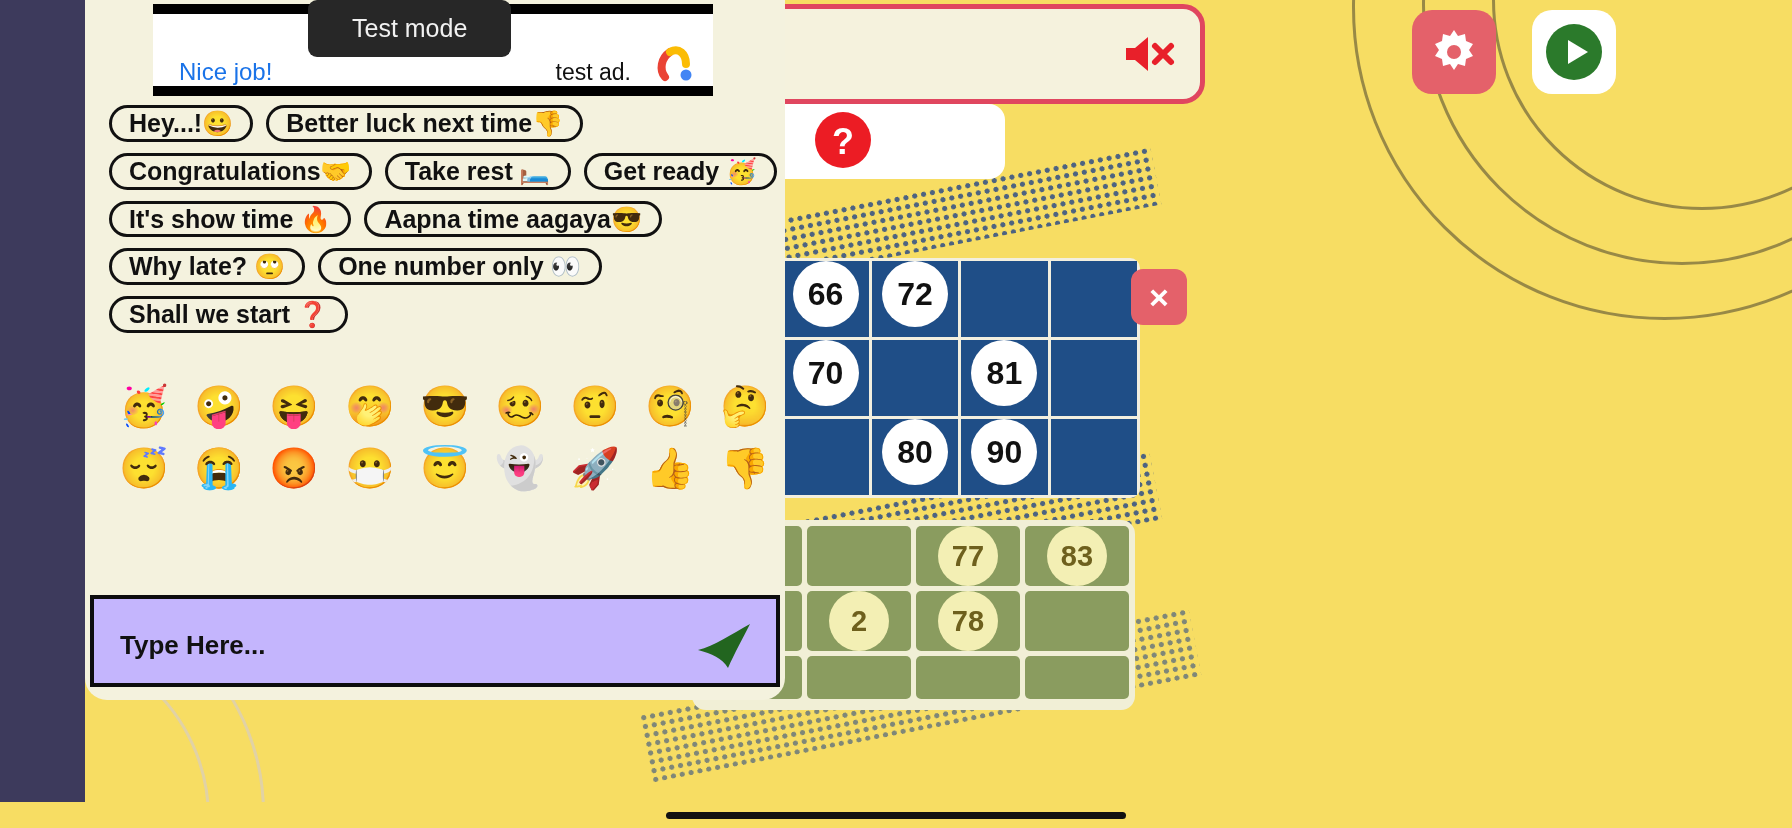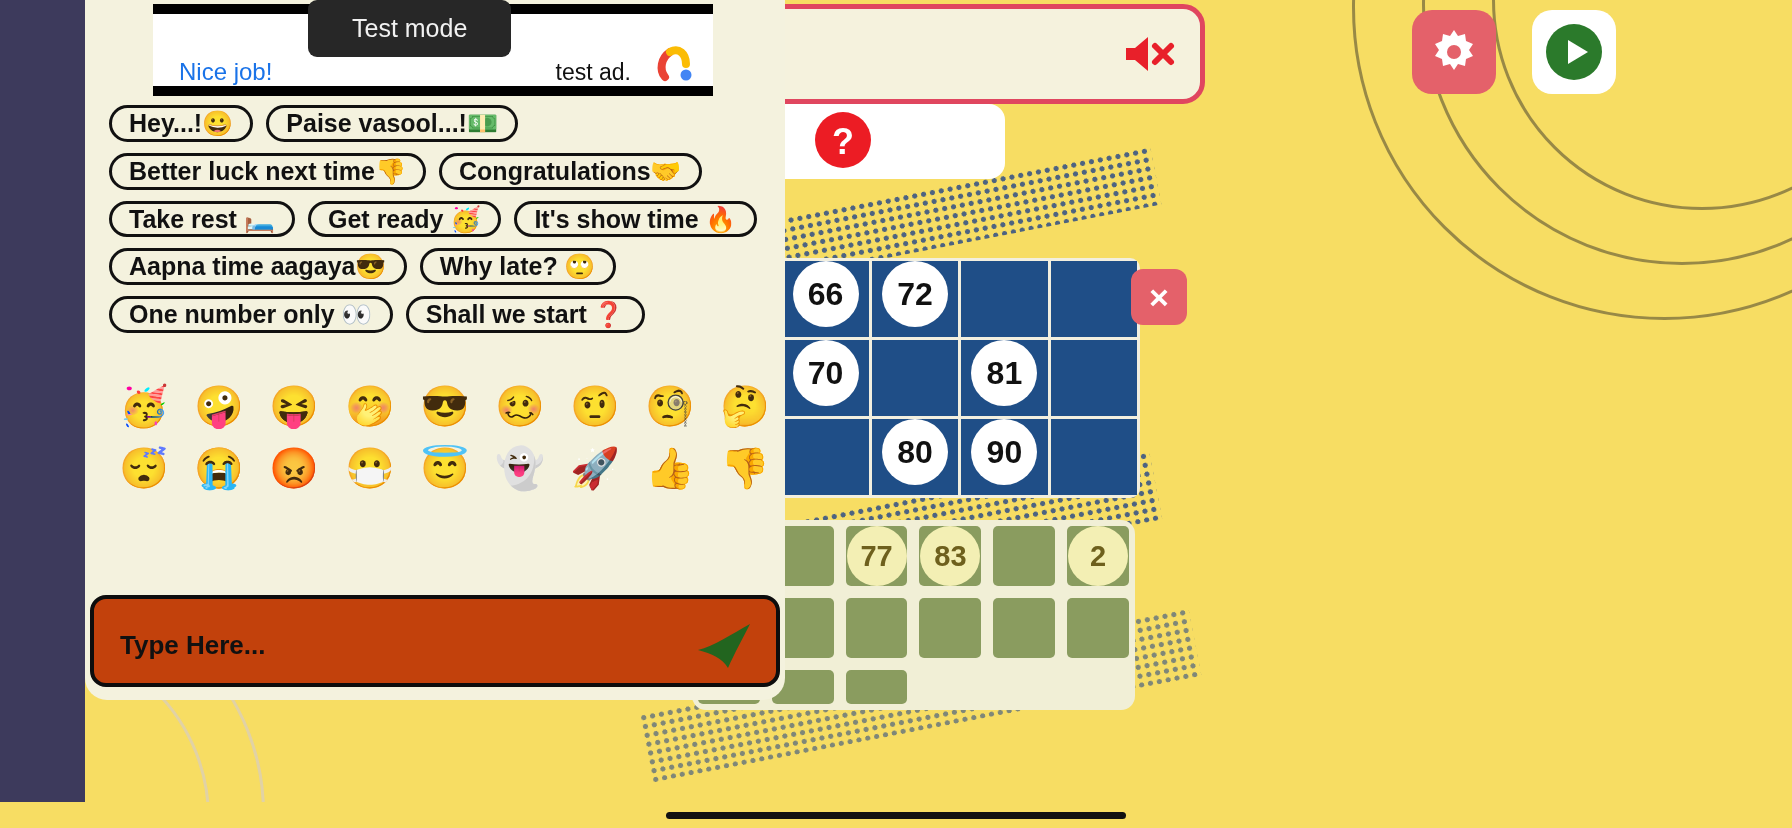--- a/index.html
+++ b/index.html
@@ -105,23 +105,23 @@
   #ticket-card {
     position: absolute; left: 692px; top: 520px; width: 443px; height: 190px;
     background: #f1efd6;
     border-radius: 14px;
     padding: 6px;
     z-index: 3;
   }
   #ticket-grid {
     width: 100%; height: 100%;
     display: grid;
-    grid-template-columns: repeat(6, 1fr);
+    grid-template-columns: repeat(4, 1fr);
     grid-template-rows: repeat(3, 1fr);
-    gap: 12px;
+    gap: 5px;
   }
   .t-cell {
     background: #8a9c5f;
     border-radius: 5px;
     display: flex; align-items: center; justify-content: center;
   }
   .t-cell .t-ball {
     width: 60px; height: 60px; border-radius: 50%;
     background: #f3efb4; color: #6e601d;
     display: flex; align-items: center; justify-content: center;
@@ -228,22 +228,22 @@
   .emoji {
     width: 77px; height: 56px;
     display: flex; align-items: center; justify-content: center;
     font-size: 40px;
     cursor: pointer;
   }
 
   
   #composer {
     position: absolute; left: 5px; bottom: 13px; width: 690px; height: 92px;
-    border: 4px solid #0d0d0d; border-radius: 16px;
-    background: #c2410c;
+    border: 4px solid #0d0d0d; border-radius: 0;
+    background: #c4b5fd;
     display: flex; align-items: center;
     padding: 8px 22px 0 26px;
   }
   #composer-input {
     flex: 1; border: none; outline: none; background: transparent;
     font-size: 26px; font-weight: bold; color: #111;
     font-family: "Liberation Sans", sans-serif;
   }
   #composer-input::placeholder { color: #111; opacity: 1; }
   #send-btn { background: none; border: none; cursor: pointer; padding: 0; display:flex; }
@@ -404,21 +404,20 @@
           <path d="M17 8 C26 3 33 10 33 20" stroke="#fbbc04" stroke-width="8" fill="none" stroke-linecap="round"></path>
           <circle cx="33" cy="31" r="5.5" fill="#4285f4"></circle>
         </svg>
       </span>
       <div id="test-mode-pill">Test mode</div>
     </div>
   </div>
 
   <div id="chips">
       <button class="chip">Hey...!😀</button>
-      <button class="chip">Paise vasool...!💵</button>
       <button class="chip">Better luck next time👎</button>
       <button class="chip">Congratulations🤝</button>
       <button class="chip">Take rest 🛏️</button>
       <button class="chip">Get ready 🥳</button>
       <button class="chip">It's show time 🔥</button>
       <button class="chip">Aapna time aagaya😎</button>
       <button class="chip">Why late? 🙄</button>
       <button class="chip">One number only 👀</button>
       <button class="chip">Shall we start ❓</button>
     </div>

